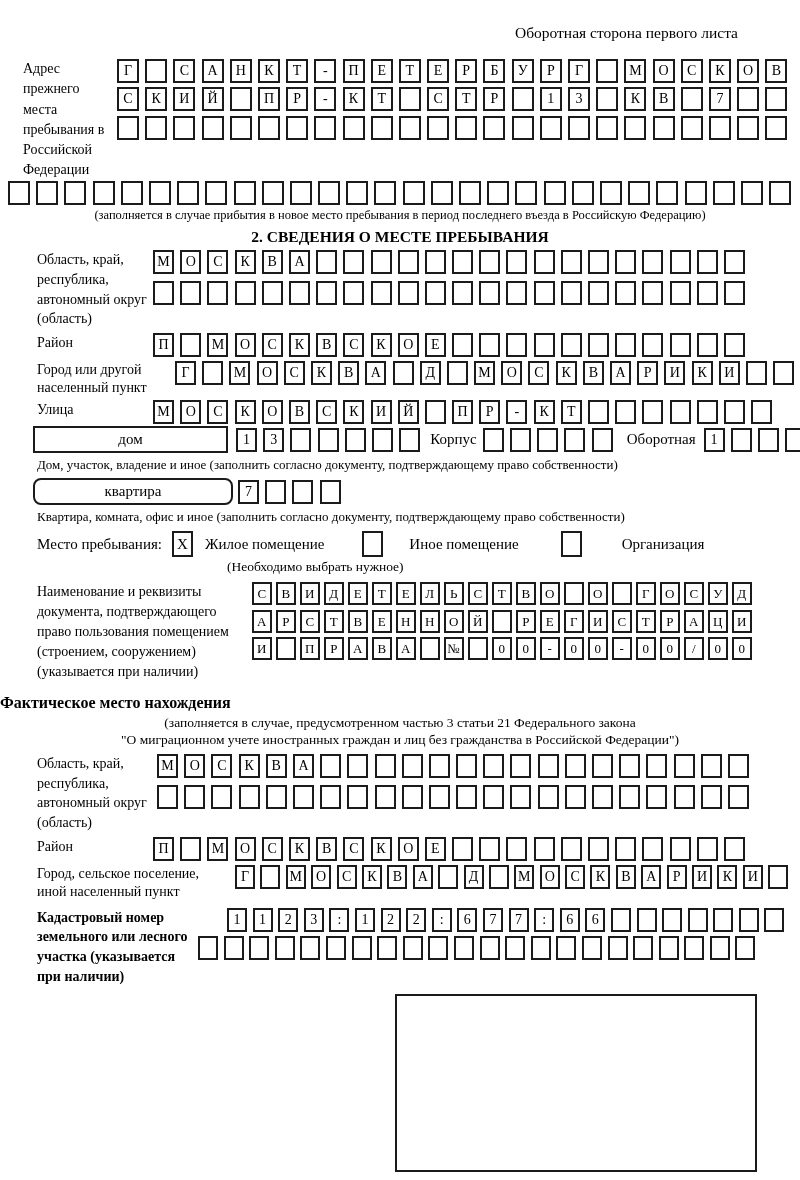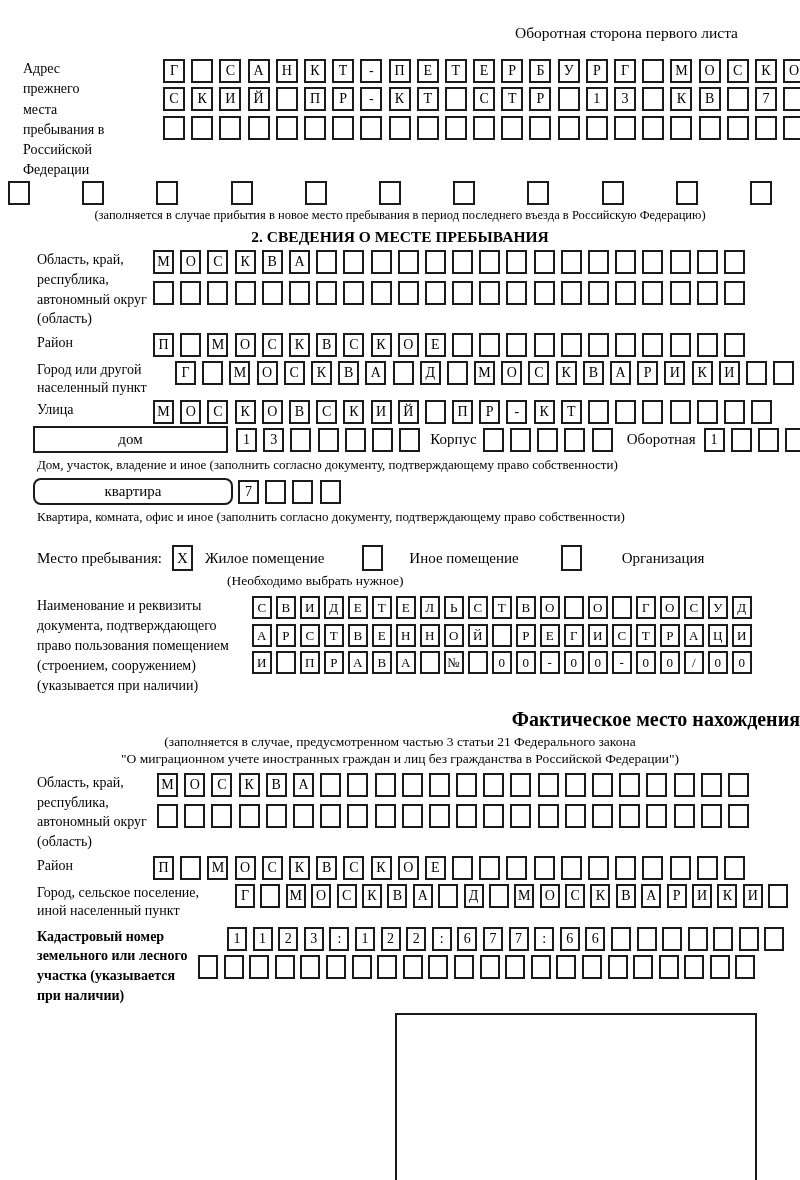--- a/index.html
+++ b/index.html
@@ -30,21 +30,21 @@
   }
   
   .addr .cell { width: 22px; height: 24px; margin-right: 6.2px; }
   .addr .grid-row { margin-bottom: 4.3px; }
   
   .doc-grid .cell { width: 19.5px; height: 23px; margin-right: 4.5px; font-size: 13px; }
   .doc-grid .grid-row { margin-bottom: 4.5px; }
   .city2-grid .cell { width: 20px; height: 24px; margin-right: 5.4px; }
   .cad-grid .cell { width: 20px; height: 24px; margin-right: 5.6px; }
 
-  .addr { margin-top: 17px; gap: 46px; }
+  .addr { margin-top: 17px; }
   .addr-label {
     width: 94px; margin-left: 23px; margin-right: 0;
     font-size: 14px; line-height: 1.45;
     flex: none;
   }
   .fullwidth-row { margin-left: 8px; margin-top: 0px; }
 
   .small-note { font-size: 12.5px; text-align: center; margin-top: 3px; }
   .sec-title { font-size: 15.5px; font-weight: bold; text-align: center; margin-top: 5px; }
 
@@ -70,21 +70,21 @@
     width: 21px; height: 26px; border: 2px solid #1b1b1b;
     display: flex; align-items: center; justify-content: center;
     font-size: 15px; flex: none;
   }
 
   .doc-label {
     margin-left: 37px; width: 211px; margin-right: 4px;
     font-size: 14px; line-height: 1.42; flex: none;
   }
 
-  .fact-title { font-size: 20px; font-weight: bold; text-align: right; margin-top: 12px; }
+  .fact-title { font-size: 16px; font-weight: bold; text-align: left; margin-top: 12px; }
   .fact-note { font-size: 13.5px; text-align: center; margin-top: 3px; }
 
   .city2-label {
     margin-left: 37px; width: 194px; margin-right: 4px;
     font-size: 14px; line-height: 1.3; flex: none;
   }
   .cad-label {
     margin-left: 37px; width: 160px;
     font-size: 14px; line-height: 1.42; flex: none; font-weight: bold;
   }
@@ -398,21 +398,21 @@
   <div class="wide-box apt-box">квартира</div>
   <div class="grid-row" style="margin-left:5px">
       <div class="cell">7</div>
       <div class="cell"></div>
       <div class="cell"></div>
       <div class="cell"></div>
     </div>
 </div>
 <div class="caption">Квартира, комната, офис и иное (заполнить согласно документу, подтверждающему право собственности)</div>
 
-<div class="row vcenter" style="margin-top:20px">
+<div class="row vcenter" style="margin-top:6px">
   <div class="inline-label" style="margin-left:37px">Место пребывания:</div>
   <div class="checkbox" style="margin-left:10px">X</div>
   <div class="inline-label" style="margin-left:12px">Жилое помещение</div>
   <div class="checkbox" style="margin-left:38px"></div>
   <div class="inline-label" style="margin-left:26px">Иное помещение</div>
   <div class="checkbox" style="margin-left:42px"></div>
   <div class="inline-label" style="margin-left:40px">Организация</div>
 </div>
 <div style="font-size:13.5px; margin-left:227px; margin-top:2px">(Необходимо выбрать нужное)</div>
 

